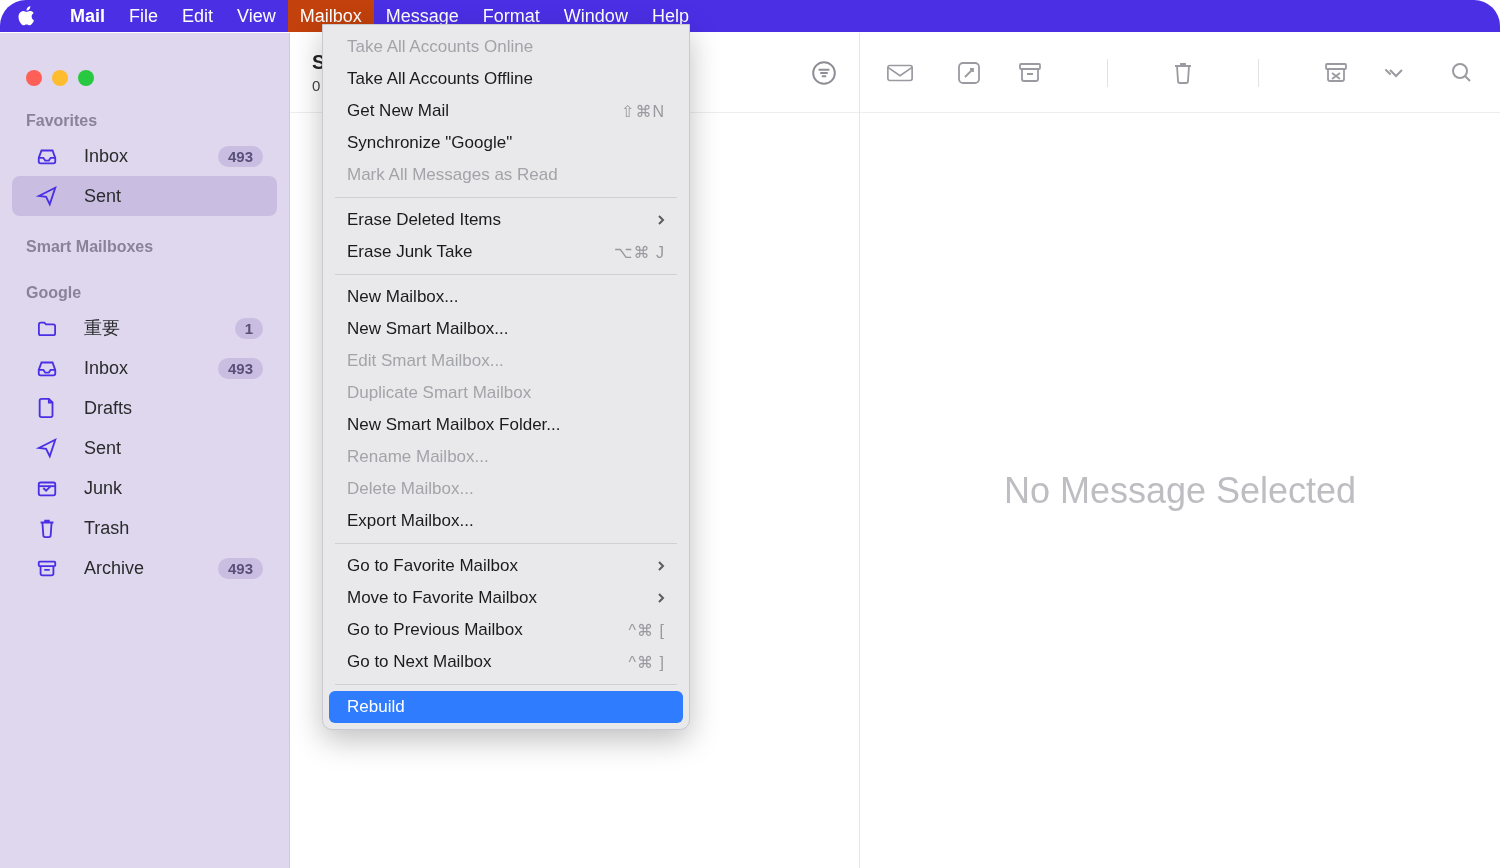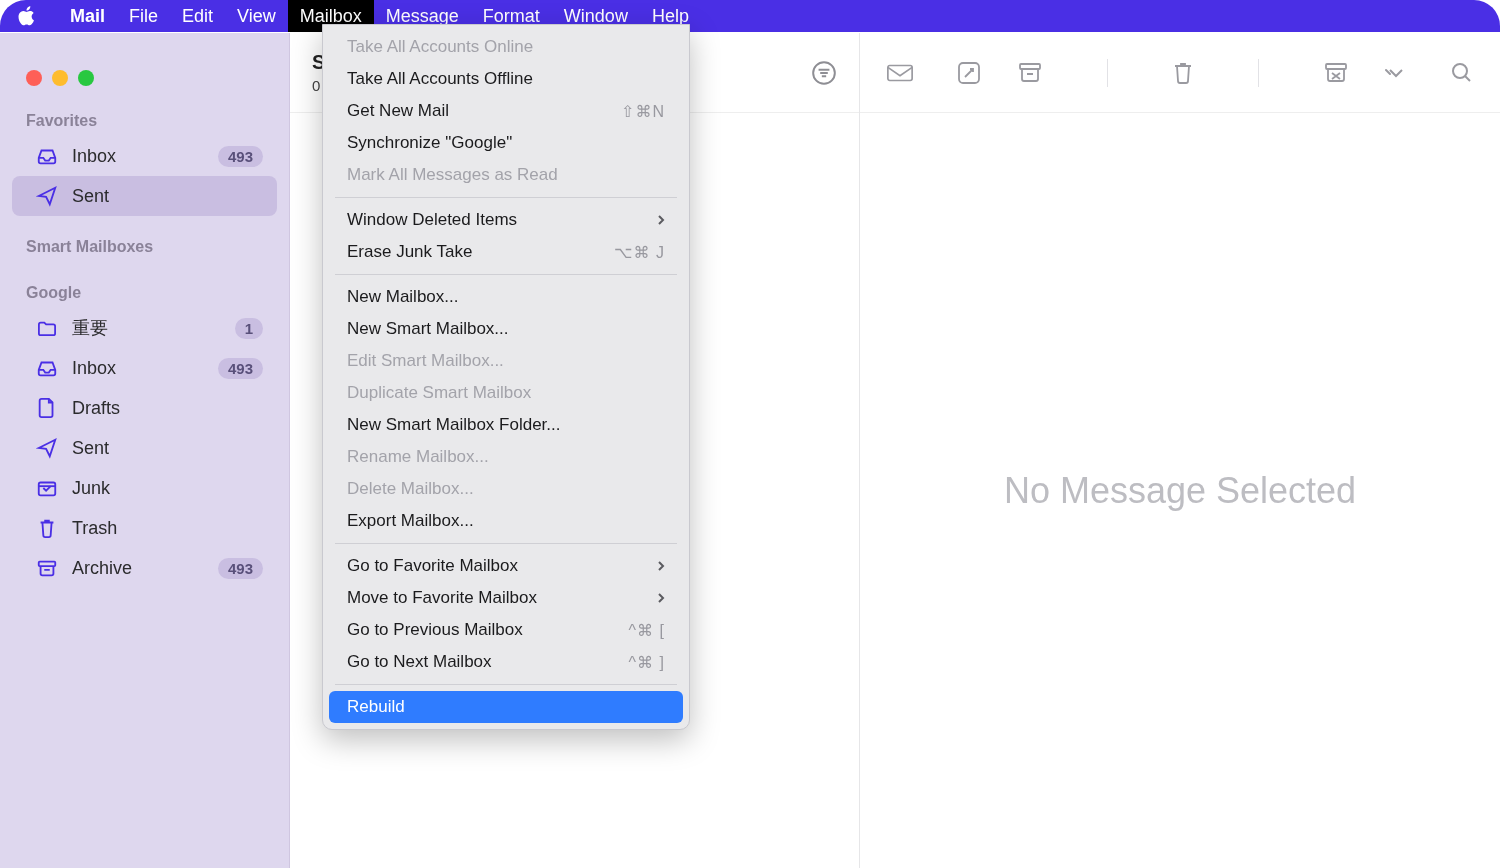--- a/index.html
+++ b/index.html
@@ -4,34 +4,34 @@
 <style>
   * { box-sizing: border-box; margin: 0; padding: 0; }
   html, body { width: 1500px; height: 868px; font-family: -apple-system, "Helvetica Neue", Arial, sans-serif; overflow: hidden; }
   body { border-radius: 26px; overflow: hidden; background: #fff; }
 
   
   .menubar { height: 32px; background: #4a2fe5; display: flex; align-items: center; padding: 0 18px; color: #fff; font-size: 18px; }
   .apple-logo { margin-right: 22px; }
   .menubar-item { padding: 0 12px; height: 32px; display: flex; align-items: center; cursor: default; }
   .menubar-item.bold { font-weight: 700; }
-  .menubar-item.active { background: #000000; }
+  .menubar-item.active { background: #c2410c; }
 
   
   .app-chrome { position: absolute; top: 32px; left: 0; right: 0; bottom: 0; display: flex; border-top: 1px solid rgba(0,0,0,0); }
 
   
   .sidebar { width: 290px; background: #ded7ee; padding-top: 37px; border-right: 1px solid #cfc6e0; }
   .traffic { display: flex; gap: 10px; padding: 0 0 22px 26px; }
   .dot { width: 16px; height: 16px; border-radius: 50%; }
   .dot.red { background: #fe5f57; }
   .dot.yellow { background: #febc2e; }
   .dot.green { background: #28c840; }
   .section-header { font-size: 16px; color: #8a8298; font-weight: 600; padding: 4px 22px 6px 26px; }
-  .side-item { display: flex; align-items: center; height: 40px; padding: 0 14px 0 22px; margin: 0 12px; border-radius: 8px; font-size: 18px; color: #2b2b2d; }
+  .side-item { display: flex; align-items: center; height: 40px; padding: 0 14px 0 22px; margin: 0 12px; border-radius: 8px; font-size: 18px; color: #2b2b2d; gap: 12px; }
   .side-item.selected { background: #c9bee1; }
   .side-item .icon { width: 26px; height: 26px; margin-right: 12px; display: flex; align-items: center; justify-content: center; }
   .side-item .label { flex: 1; }
   .badge { background: #c9bee1; color: #59507a; font-size: 15px; font-weight: 600; padding: 2px 10px; border-radius: 12px; min-width: 24px; text-align: center; }
   .spacer { height: 18px; }
 
   
   .midcol { width: 570px; background: #fff; border-right: 1px solid #e6e6e8; position: relative; }
   .mid-top { height: 80px; border-bottom: 1px solid #eee; display: flex; align-items: center; justify-content: flex-end; padding-right: 22px; font-size: 18px; color: #333; }
   .mid-top-left { position: absolute; left: 22px; top: 18px; font-size: 20px; font-weight: 700; color: #222; }
@@ -272,21 +272,21 @@
       <span class="short">⇧⌘N</span>
     </div>
     <div class="menu-item">
       <span>Synchronize "Google"</span>
     </div>
     <div class="menu-item disabled">
       <span>Mark All Messages as Read</span>
     </div>
     <div class="menu-sep"></div>
     <div class="menu-item">
-      <span>Window Deleted Items</span>
+      <span>Erase Deleted Items</span>
       <span class="chev">
         <svg width="8" height="12" viewBox="0 0 8 12" fill="none" stroke="currentColor" stroke-width="2">
           <path d="M2 2l4 4-4 4"></path>
         </svg>
       </span>
     </div>
     <div class="menu-item">
       <span>Erase Junk Take</span>
       <span class="short">⌥⌘ J</span>
     </div>

